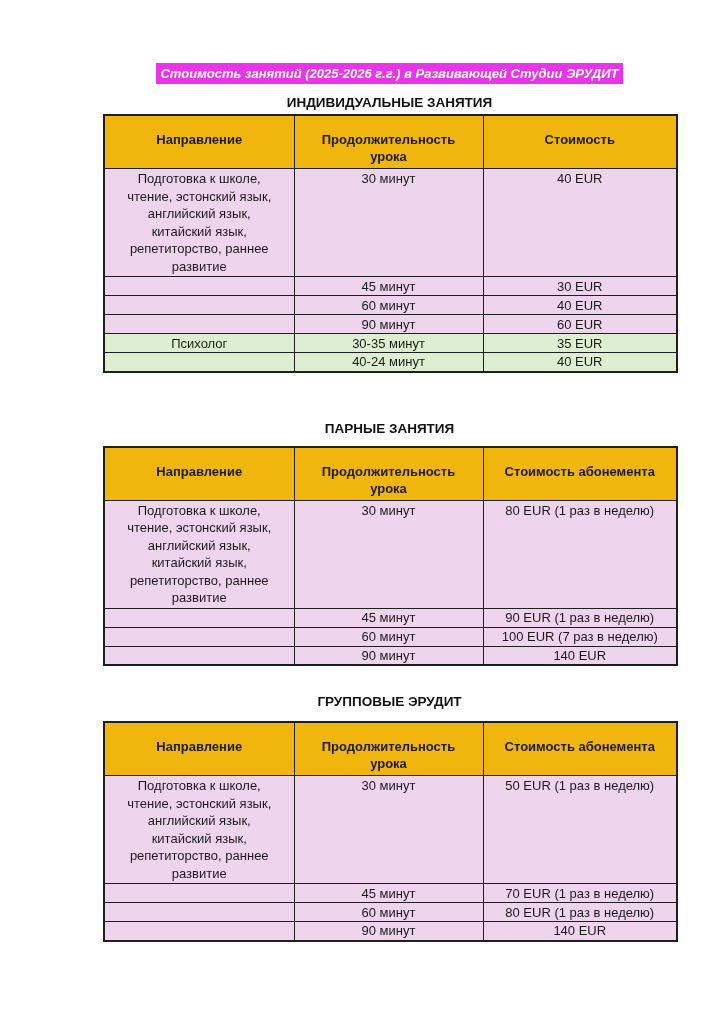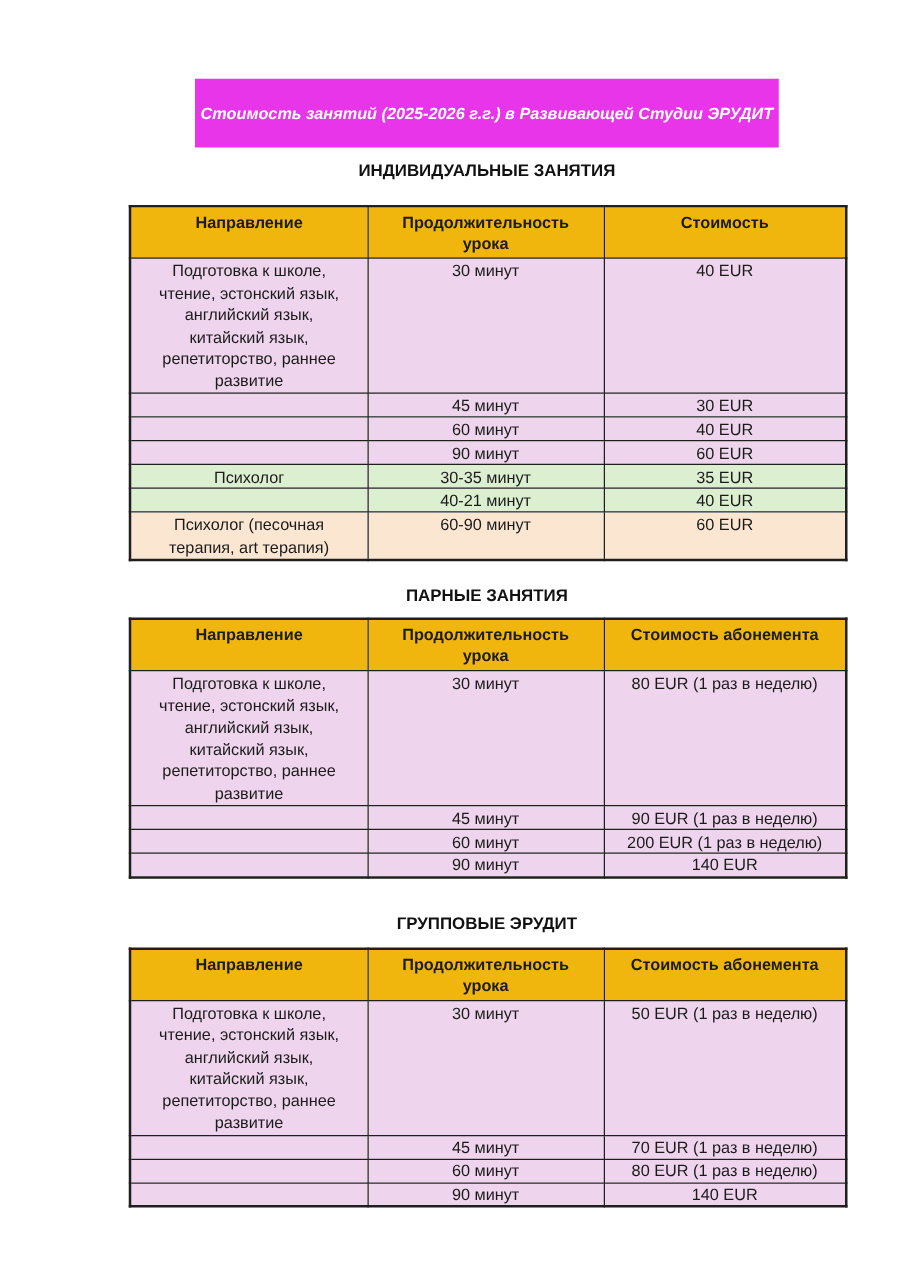--- a/index.html
+++ b/index.html
@@ -20,52 +20,52 @@
   }
   .title-wrap { text-align: center; }
   .doc-title {
     display: inline-block;
     background: var(--title-bg, #e935e9);
     color: var(--title-text, #ffffff);
     font-size: 13px;
     font-weight: bold;
     font-style: italic;
     line-height: 15px;
-    padding: 20px 4px;
+    padding: 3px 4px;
     white-space: nowrap;
   }
   .section-heading {
     text-align: center;
     font-size: 13.5px;
     font-weight: bold;
     line-height: 15px;
     color: #111;
   }
-  .heading-0 { margin: 11px 0 20px 0; text-align: center; }
-  .heading-1 { margin: 20px 0 10px 0; }
+  .heading-0 { margin: 11px 0 4px 0; text-align: center; }
+  .heading-1 { margin: 48px 0 10px 0; }
   .heading-2 { margin: 28px 0 12px 0; }
   table.price-table {
     border-collapse: collapse;
     table-layout: fixed;
     width: 573px;
     border: 2px solid var(--border, #1f1f1f);
   }
   .price-table th, .price-table td {
     border: 1px solid var(--border, #1f1f1f);
     font-size: 13px;
     text-align: center;
     padding: 1px 4px;
     overflow: hidden;
   }
   .price-table th {
     background: var(--header-bg, #f0b60d);
     font-weight: bold;
     vertical-align: top;
     line-height: 17px;
-    padding-top: 3px;
+    padding-top: 15px;
     height: 36px;
     white-space: pre-line;
   }
   tr.small-row  { height: 19px; }
   tr.small-row td { vertical-align: middle; line-height: 15px; padding-top: 0; padding-bottom: 0; }
   tr.tall-row   { height: 107px; }
   tr.tall-row td { vertical-align: top; line-height: 17.5px; padding-top: 1px; }
   tr.double-row { height: 38px; }
   tr.double-row td { vertical-align: top; line-height: 17.5px; padding-top: 1px; }
   td.cell-direction { white-space: pre-line; }
@@ -123,28 +123,22 @@
             <td class="cell-duration">90 минут</td>
             <td class="cell-price">60 EUR</td>
           </tr>
           <tr class="row-green small-row">
             <td class="cell-direction">Психолог</td>
             <td class="cell-duration">30-35 минут</td>
             <td class="cell-price">35 EUR</td>
           </tr>
           <tr class="row-green small-row">
             <td class="cell-direction"></td>
-            <td class="cell-duration">40-21 минут</td>
+            <td class="cell-duration">40-24 минут</td>
             <td class="cell-price">40 EUR</td>
-          </tr>
-          <tr class="row-peach double-row">
-            <td class="cell-direction">Психолог (песочная
-терапия, art терапия)</td>
-            <td class="cell-duration">60-90 минут</td>
-            <td class="cell-price">60 EUR</td>
           </tr>
         </tbody>
       </table>
       <div class="section-heading heading-1">ПАРНЫЕ ЗАНЯТИЯ</div>
       <table class="price-table">
         <colgroup>
           <col style="width: 190px;">
           <col style="width: 189px;">
           <col style="width: 194px;">
         </colgroup>
@@ -168,21 +162,21 @@
             <td class="cell-price">80 EUR (1 раз в неделю)</td>
           </tr>
           <tr class="row-pink small-row">
             <td class="cell-direction"></td>
             <td class="cell-duration">45 минут</td>
             <td class="cell-price">90 EUR (1 раз в неделю)</td>
           </tr>
           <tr class="row-pink small-row">
             <td class="cell-direction"></td>
             <td class="cell-duration">60 минут</td>
-            <td class="cell-price">200 EUR (1 раз в неделю)</td>
+            <td class="cell-price">100 EUR (7 раз в неделю)</td>
           </tr>
           <tr class="row-pink small-row">
             <td class="cell-direction"></td>
             <td class="cell-duration">90 минут</td>
             <td class="cell-price">140 EUR</td>
           </tr>
         </tbody>
       </table>
       <div class="section-heading heading-2">ГРУППОВЫЕ ЭРУДИТ</div>
       <table class="price-table">

